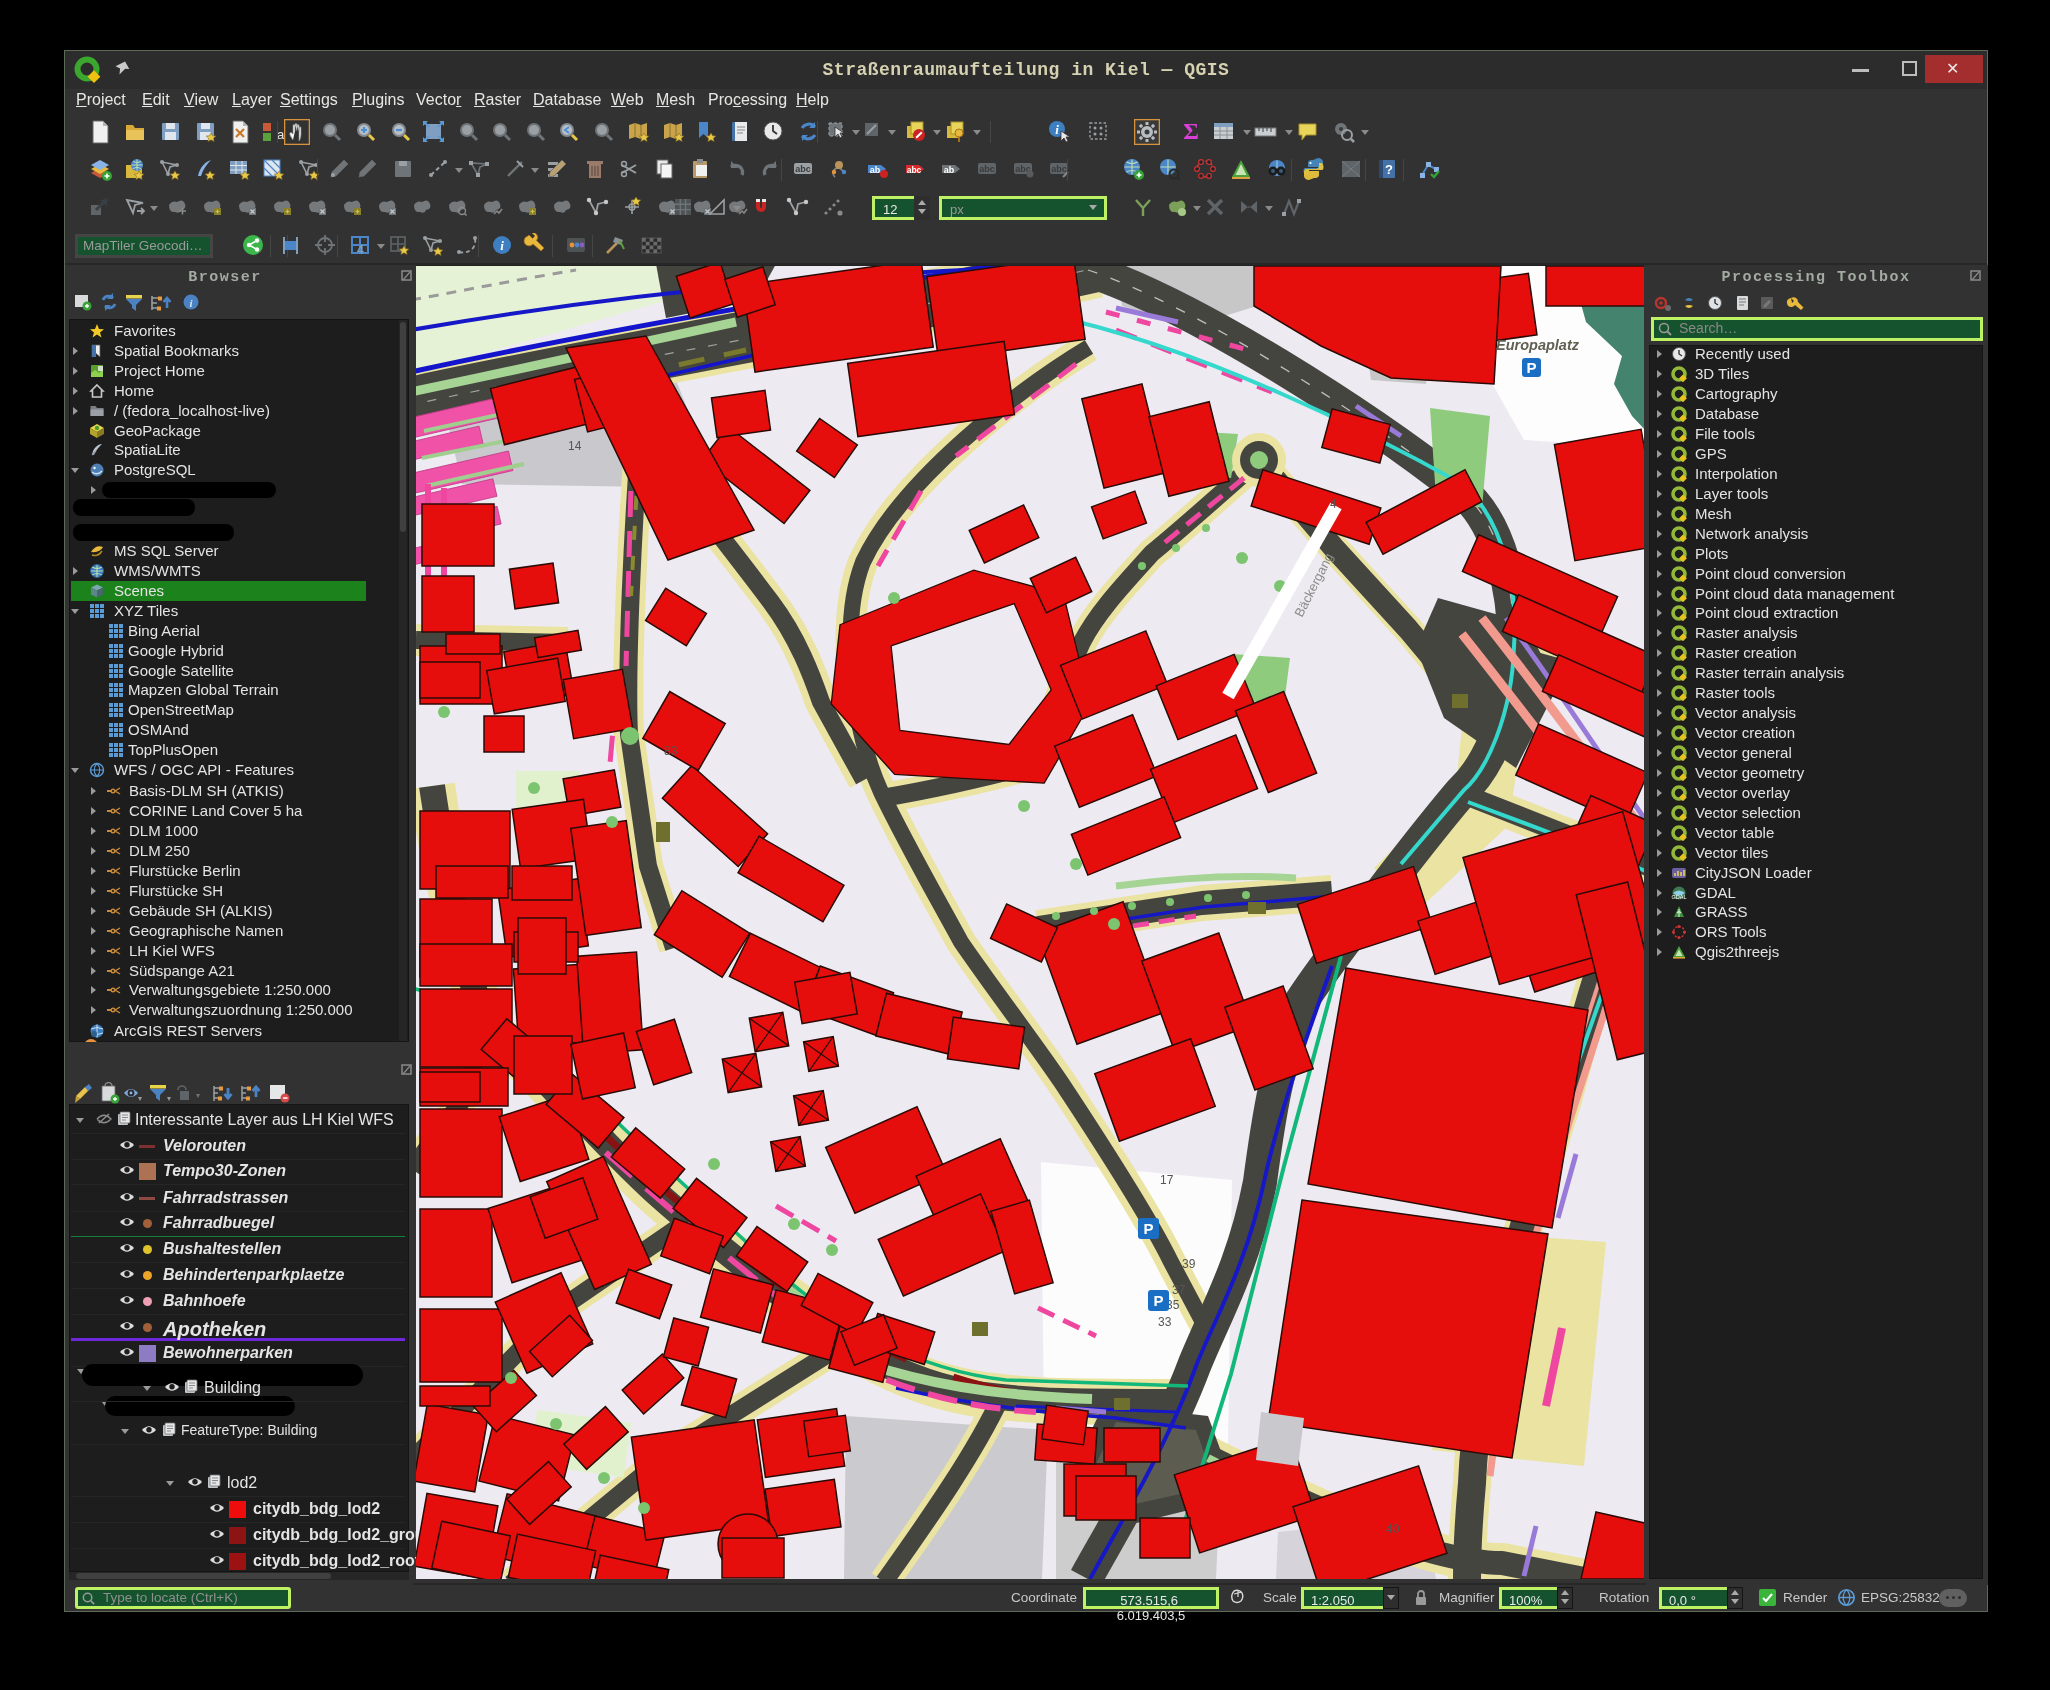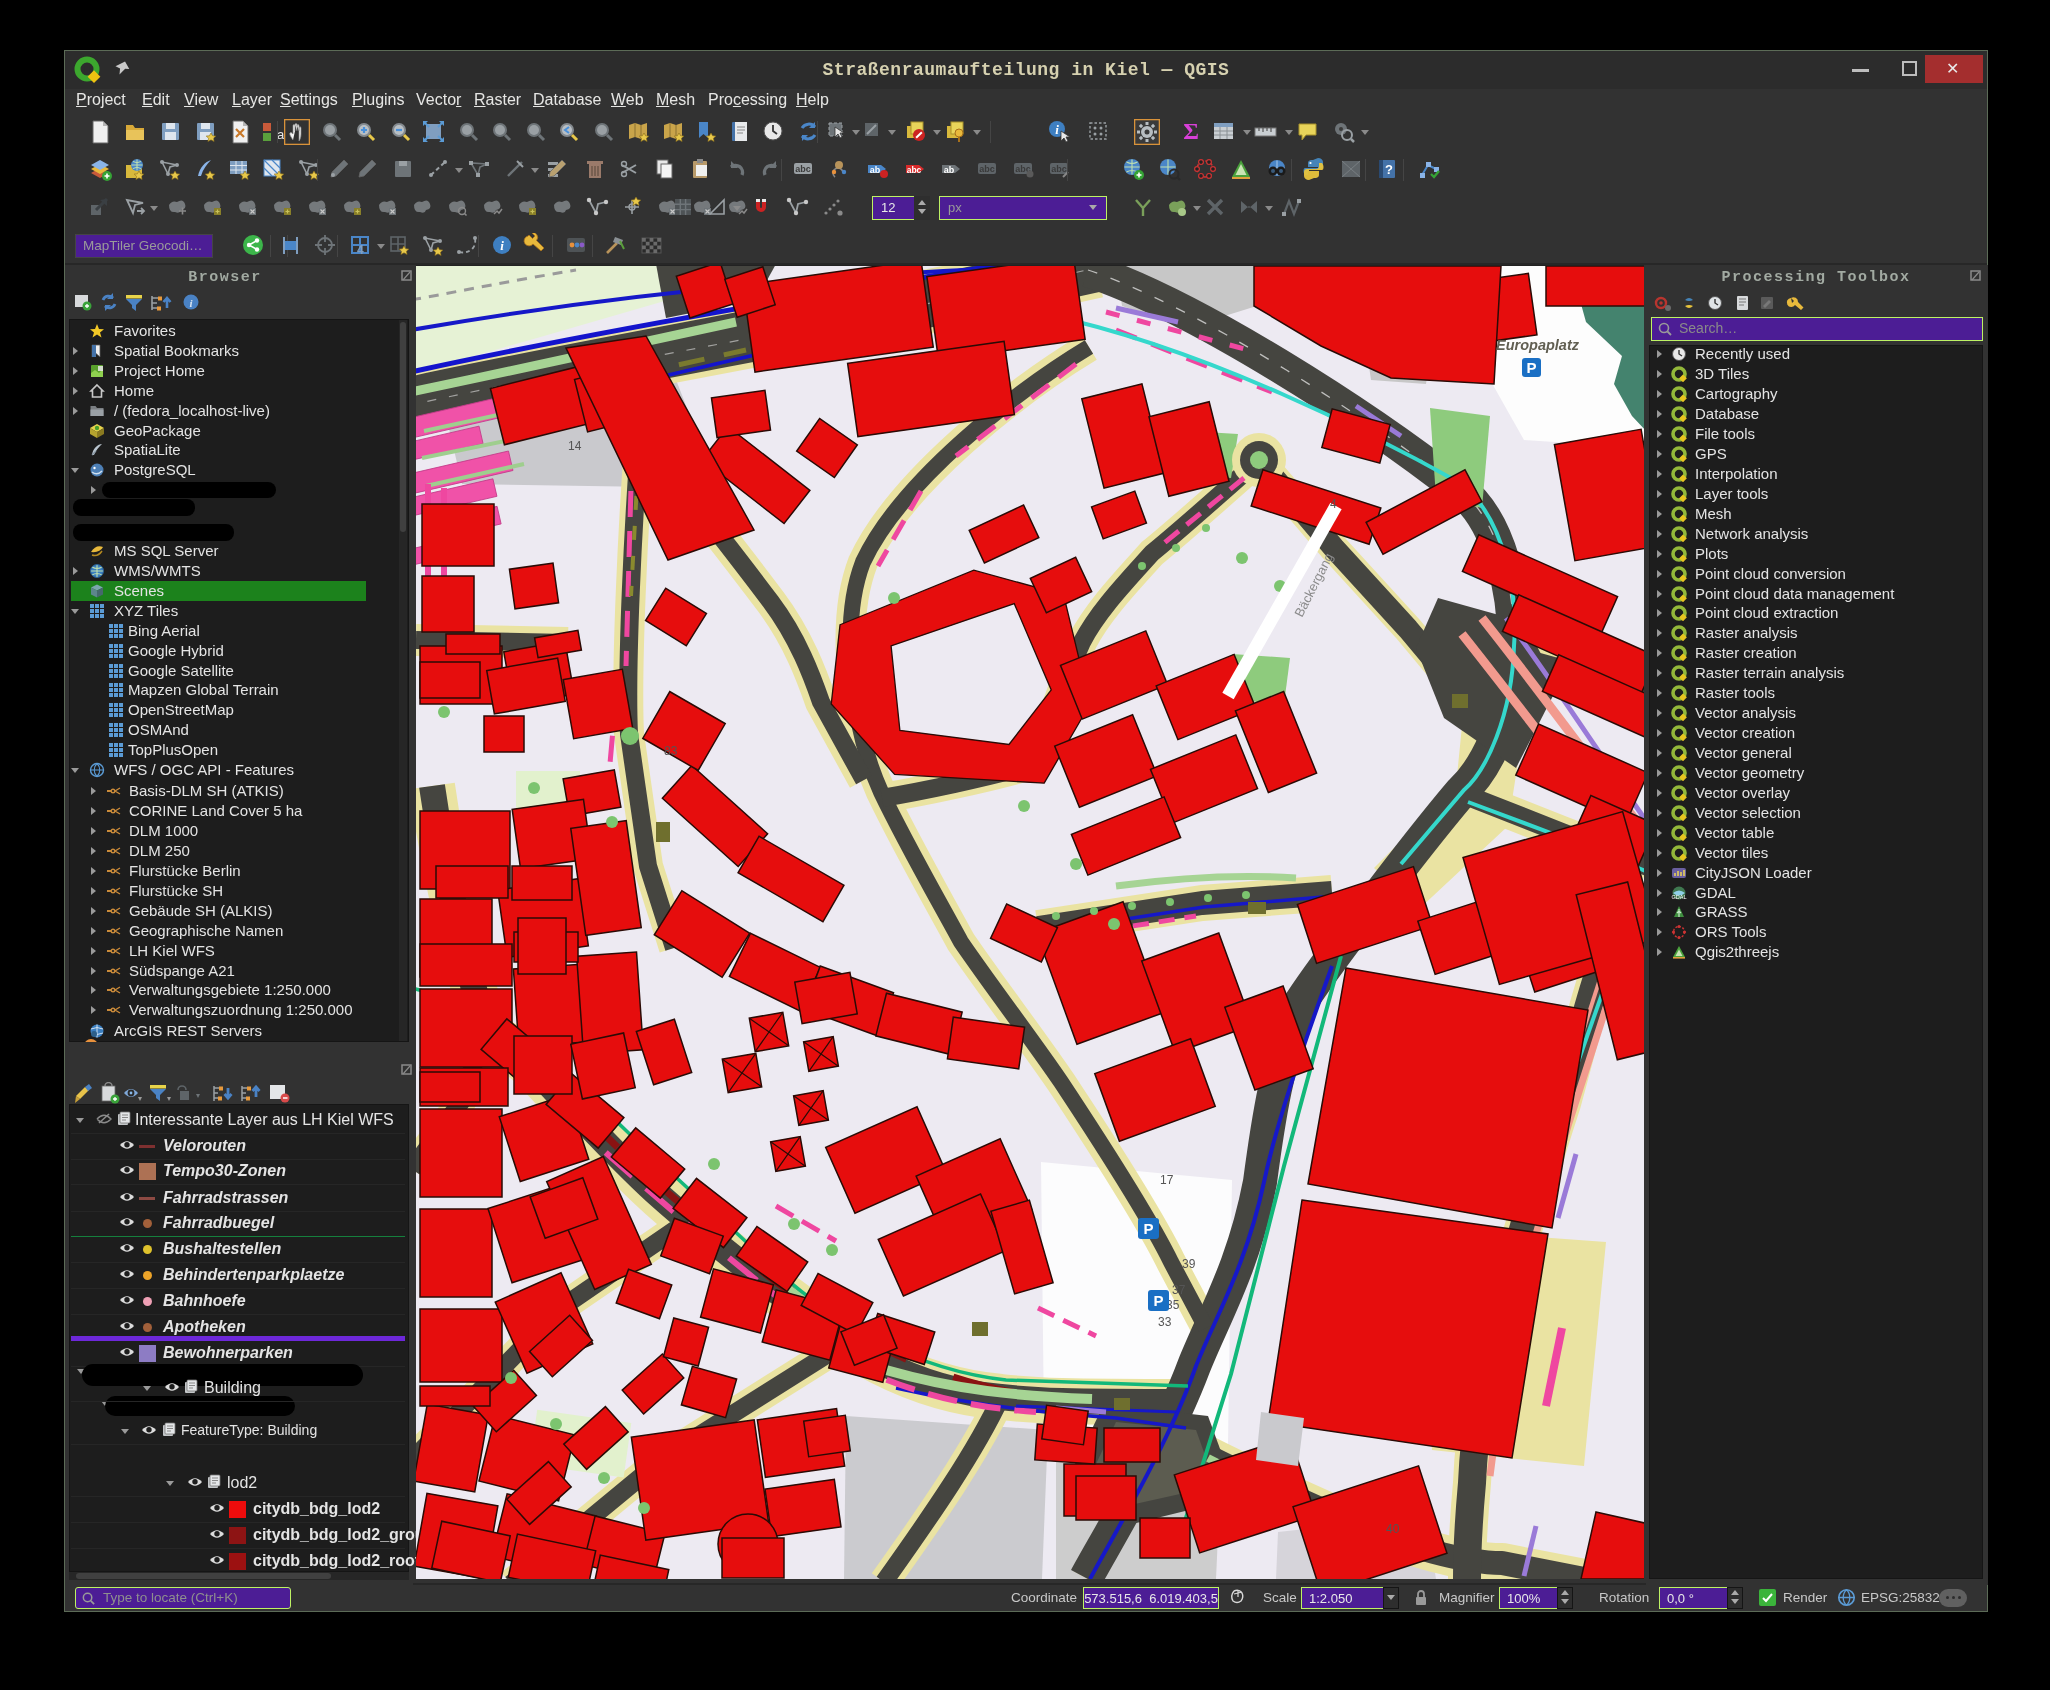--- a/index.html
+++ b/index.html
@@ -38,21 +38,21 @@
   .tri { position:absolute; width:0; height:0; border-top:4px solid transparent;
     border-bottom:4px solid transparent; border-left:5px solid #9a9a9a; top:6px; }
   .trid { position:absolute; width:0; height:0; border-left:4px solid transparent;
     border-right:4px solid transparent; border-top:5px solid #9a9a9a; top:8px; }
   
   #map { position:absolute; left:351px; top:214px; width:1228px; height:1313px;
     background:#edeaf2; border-top:1px solid #222; }
   
   #statusbar { position:absolute; left:0; top:1534px; width:100%; height:26px; background:#323232;
     color:#c8c8c8; font-size:13.5px; }
-  .sbox { position:absolute; background:#4c1d95; border:1px solid #bef264; color:#e8e8e8; }
+  .sbox { position:absolute; background:#14532d; border:3px solid #bef264; color:#e8e8e8; }
 </style>
 </head>
 <body>
 <svg width="0" height="0" style="position:absolute">
 <defs>
 <g id="i-star">
         <path d="M8 1 L10 6 L15 6.3 L11 9.5 L12.5 14.5 L8 11.5 L3.5 14.5 L5 9.5 L1 6.3 L6 6 Z" fill="#f3c927"></path>
       </g>
 <g id="i-bm">
         <path d="M3 2 h8 v12 l-4 -3.5 L3 14 Z" fill="#efefef" stroke="#555" stroke-width="0.8"></path>
@@ -1191,21 +1191,21 @@
       <div style="position:absolute;left:72px;top:8px;width:9px;height:9px;border-radius:50%;background:#eda429"></div>
       <span style="left:92px;top:3px;font-weight:bold;font-style:italic">Behindertenparkplaetze</span>
     </div>
   <div class="trow" style="left:6px;top:1238px;width:334px;height:26px;font-size:16px;border-bottom:1px solid #262626">
       <svg style="position:absolute;left:48px;top:5px" width="16" height="12" viewBox="0 0 16 12">
         <use href="#i-eye"></use>
       </svg>
       <div style="position:absolute;left:72px;top:8px;width:9px;height:9px;border-radius:50%;background:#efa0b5"></div>
       <span style="left:92px;top:3px;font-weight:bold;font-style:italic">Bahnhoefe</span>
     </div>
-  <div class="trow" style="left:6px;top:1264px;width:334px;height:26px;font-size:16px;border-bottom:5px solid #6d28d9">
+  <div class="trow" style="left:6px;top:1264px;width:334px;height:26px;font-size:20px;border-bottom:3px solid #6d28d9">
       <svg style="position:absolute;left:48px;top:5px" width="16" height="12" viewBox="0 0 16 12">
         <use href="#i-eye"></use>
       </svg>
       <div style="position:absolute;left:72px;top:8px;width:9px;height:9px;border-radius:50%;background:#a2603a"></div>
       <span style="left:92px;top:3px;font-weight:bold;font-style:italic">Apotheken</span>
     </div>
   <div class="trow" style="left:6px;top:1290px;width:334px;height:26px;font-size:16px;border-bottom:1px solid #262626">
       <svg style="position:absolute;left:48px;top:5px" width="16" height="12" viewBox="0 0 16 12">
         <use href="#i-eye"></use>
       </svg>

